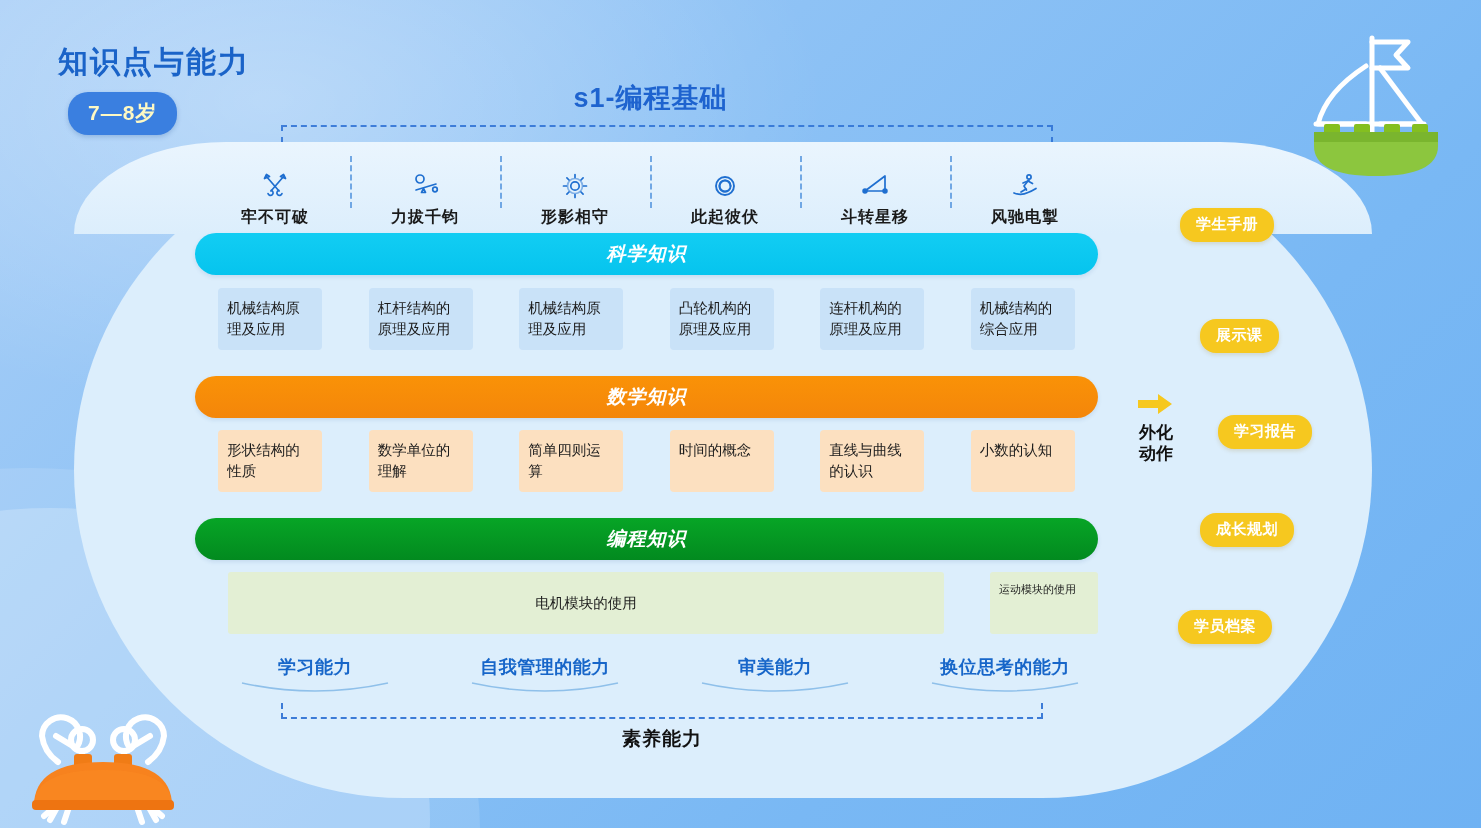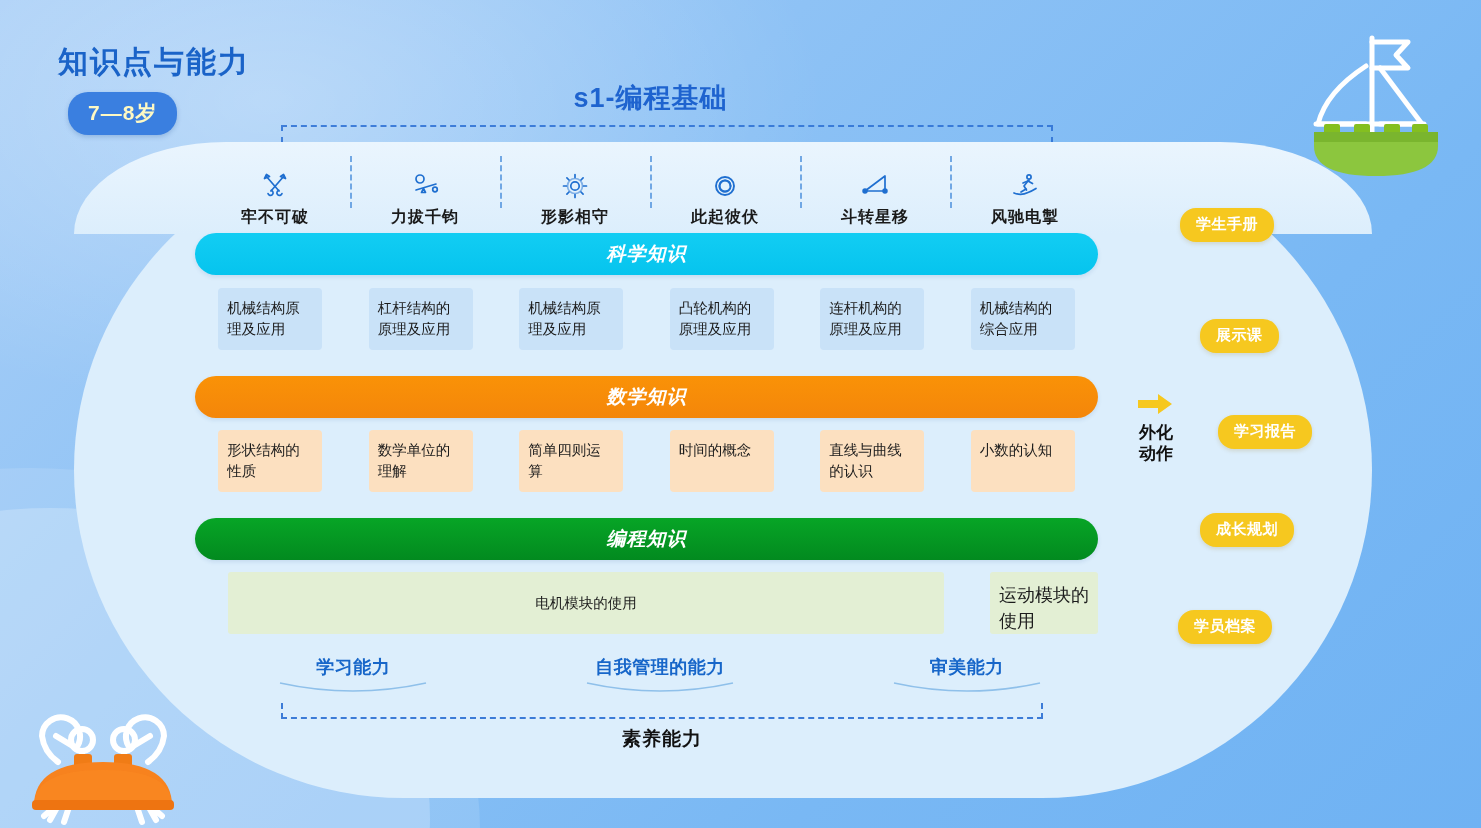--- a/index.html
+++ b/index.html
@@ -153,21 +153,21 @@
     width: 870px; height: 62px;
     display: flex; justify-content: space-between;
   }
   .prog-wide {
     width: 716px; background: #e3efd4; border-radius: 3px;
     display: flex; align-items: center; justify-content: center;
     font-size: 14.5px; color: #1c1c1c;
   }
   .prog-narrow {
     width: 108px; background: #e3efd4; border-radius: 3px;
-    padding: 10px 9px; font-size: 18px; line-height: 1.45; color: #1c1c1c;
+    padding: 10px 9px; font-size: 11px; line-height: 1.45; color: #1c1c1c;
   }
 
   
   .abilities {
     position: absolute; left: 200px; top: 655px;
     width: 920px; height: 46px;
     display: flex;
   }
   .ability { flex: 1 1 0; position: relative; text-align: center; }
   .ability .ab-label {
@@ -379,20 +379,26 @@
       </svg>
     </div>
     <div class="ability">
       <div class="ab-label">自我管理的能力</div>
       <svg class="ab-chev" viewBox="0 0 150 18" fill="none" stroke="#8fc0ea" stroke-width="1.6">
         <path d="M2 2 Q75 18 148 2"></path>
       </svg>
     </div>
     <div class="ability">
       <div class="ab-label">审美能力</div>
+      <svg class="ab-chev" viewBox="0 0 150 18" fill="none" stroke="#8fc0ea" stroke-width="1.6">
+        <path d="M2 2 Q75 18 148 2"></path>
+      </svg>
+    </div>
+    <div class="ability">
+      <div class="ab-label">换位思考的能力</div>
       <svg class="ab-chev" viewBox="0 0 150 18" fill="none" stroke="#8fc0ea" stroke-width="1.6">
         <path d="M2 2 Q75 18 148 2"></path>
       </svg>
     </div>
   </div>
   <div class="bottom-bracket"></div>
   <div class="bottom-caption">素养能力</div>
 
   <div class="external">
     <div class="ext-arrow">

